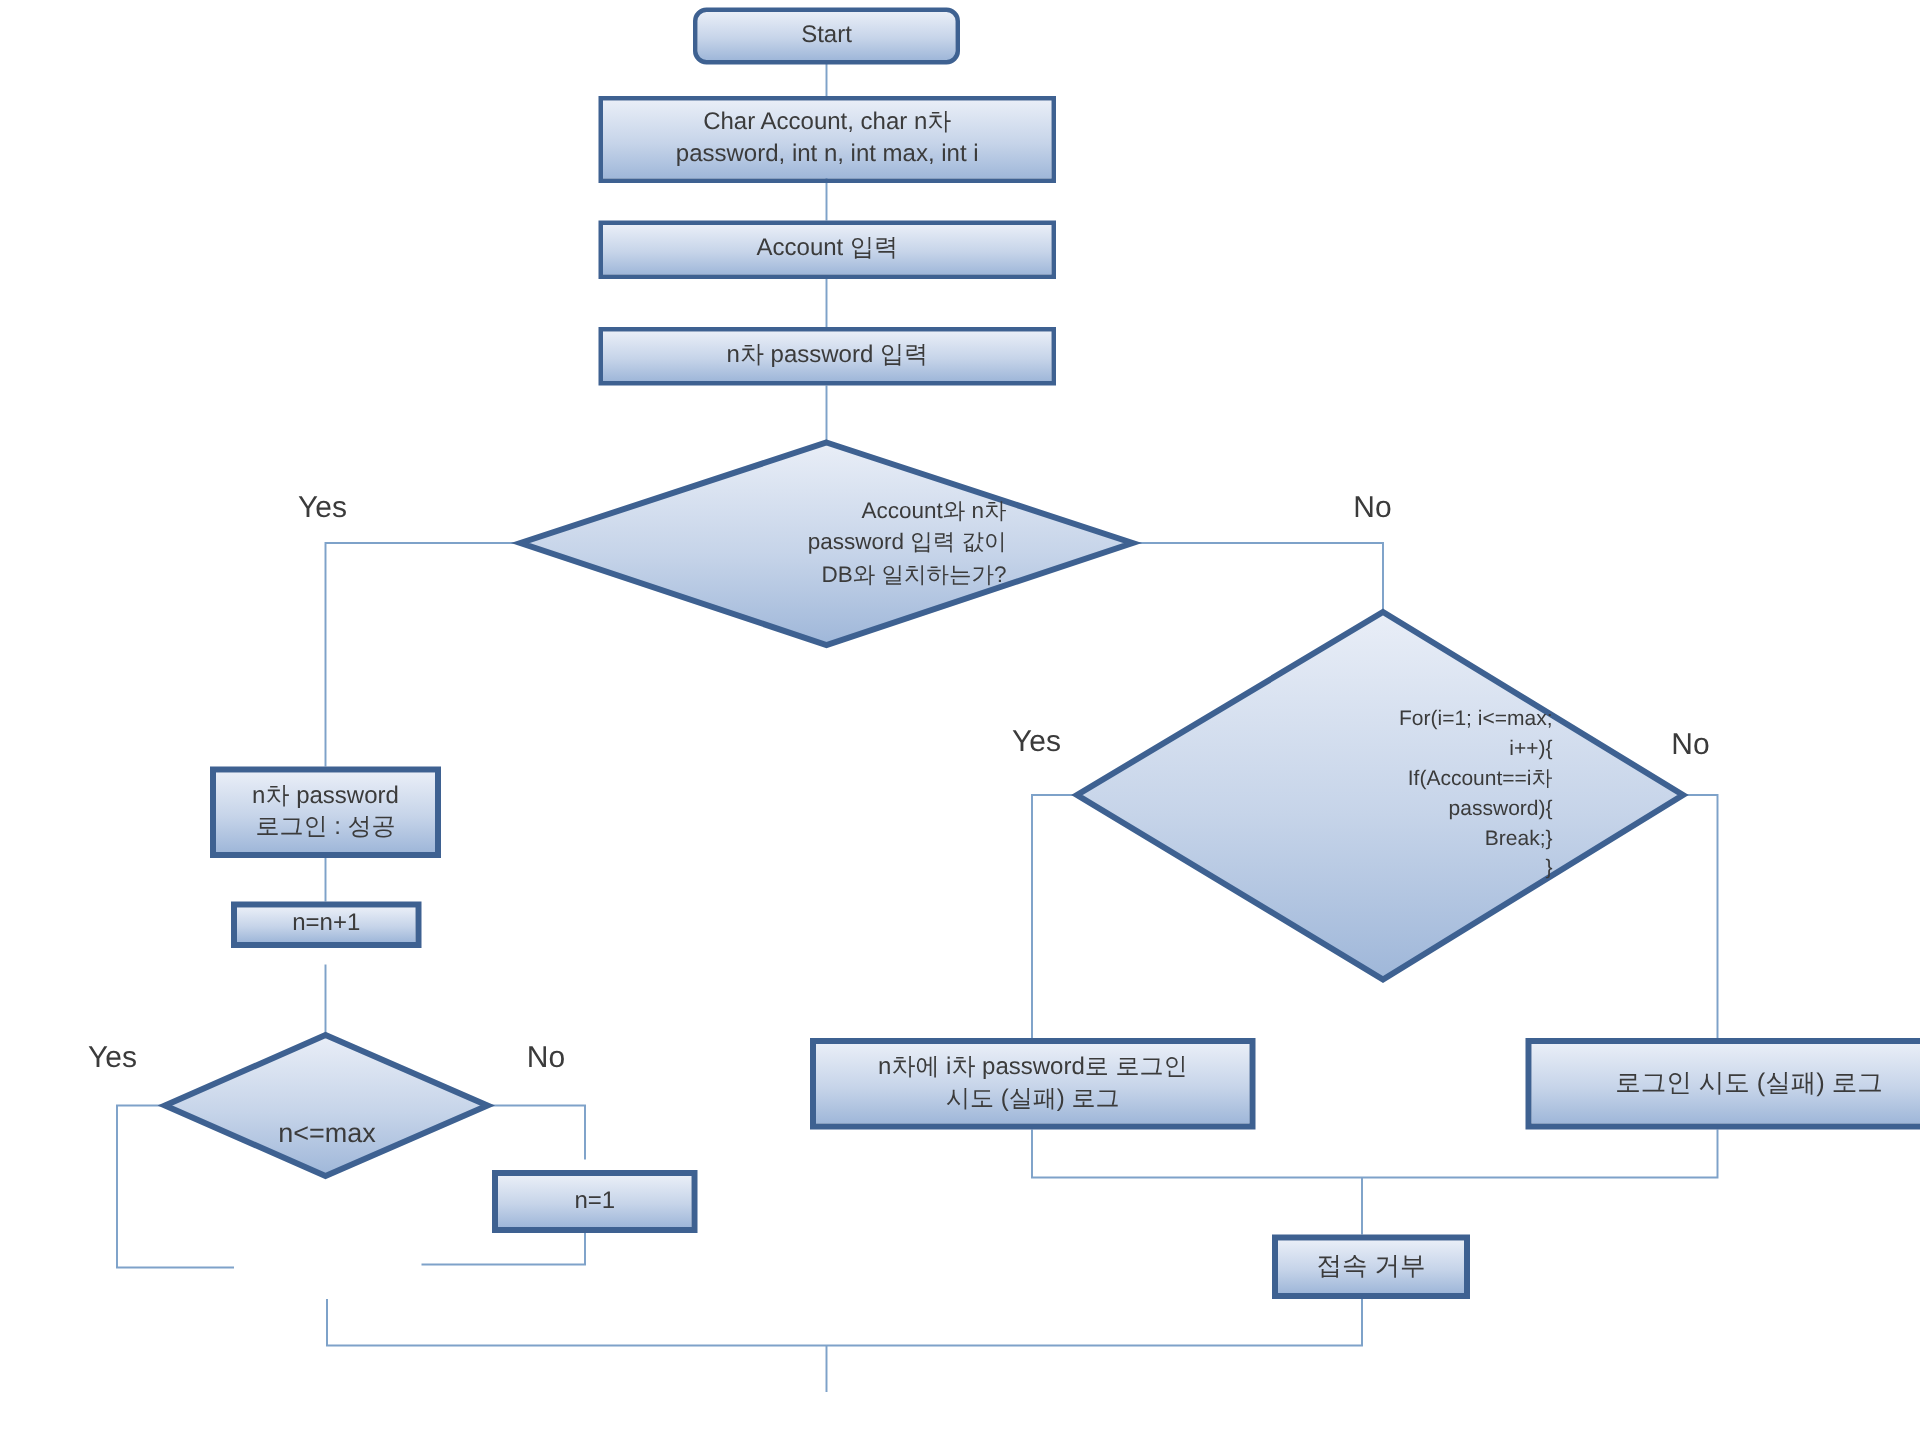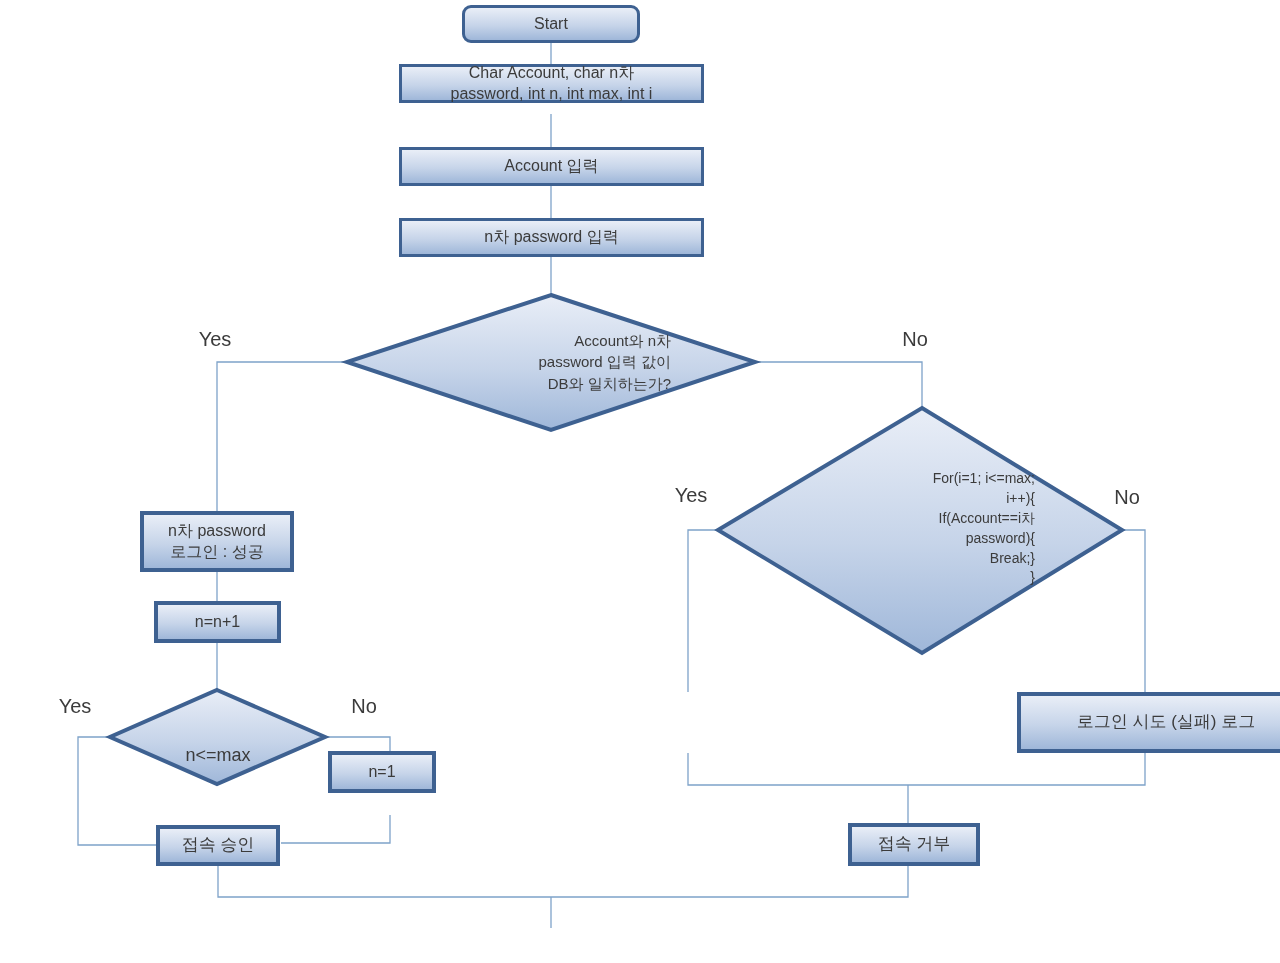--- a/index.html
+++ b/index.html
@@ -73,36 +73,37 @@
 
     <g fill="url(#shapeGrad)" stroke="var(--border)" stroke-width="4">
       <polygon points="551,295 755,362 551,430 347,362"></polygon>
       <polygon points="217,690 325,737 217,784 110,737"></polygon>
       <polygon points="922,408 1122,530 922,653 718,530"></polygon>
     </g>
   </svg>
 
   <div class="node rounded" style="left:462px;top:5px;width:178px;height:38px">Start</div>
 
-  <div class="node" style="left:399px;top:64px;width:305px;height:39px">Char Account, char n차
+  <div class="node" style="left:399px;top:64px;width:305px;height:58px">Char Account, char n차
 password, int n, int max, int i</div>
 
   <div class="node" style="left:399px;top:218px;width:305px;height:39px">n차 password 입력</div>
 
   <div class="node" style="left:399px;top:147px;width:305px;height:39px">Account 입력</div>
 
   <div class="node thick" style="left:140px;top:511px;width:154px;height:61px">n차 password
 로그인 : 성공</div>
 
-  <div class="node thick" style="left:154px;top:601px;width:127px;height:42px">n=n+1</div>
+  <div class="node thick" style="left:154px;top:601px;width:127px;height:31px">n=n+1</div>
 
-  <div class="node thick" style="left:328px;top:751px;width:108px;height:42px">n=1</div>
+  <div class="node thick" style="left:328px;top:780px;width:137px;height:42px">n=1</div>
 
-  <div class="node thick korean" style="left:156px;top:825px;width:124px;height:41px">접속 승인</div>
 
+  <div class="node thick" style="left:540px;top:692px;width:297px;height:61px">n차에 i차 password로 로그인
+시도 (실패) 로그</div>
 
   <div class="node thick korean" style="left:1017px;top:692px;width:298px;height:61px">로그인 시도 (실패) 로그</div>
 
   <div class="node thick korean" style="left:848px;top:823px;width:132px;height:43px">접속 거부</div>
 
 
   <div class="dtext" style="left:551px;top:362px;width:240px;font-size:15px">Account와 n차
 password 입력 값이
 DB와 일치하는가?</div>
 

